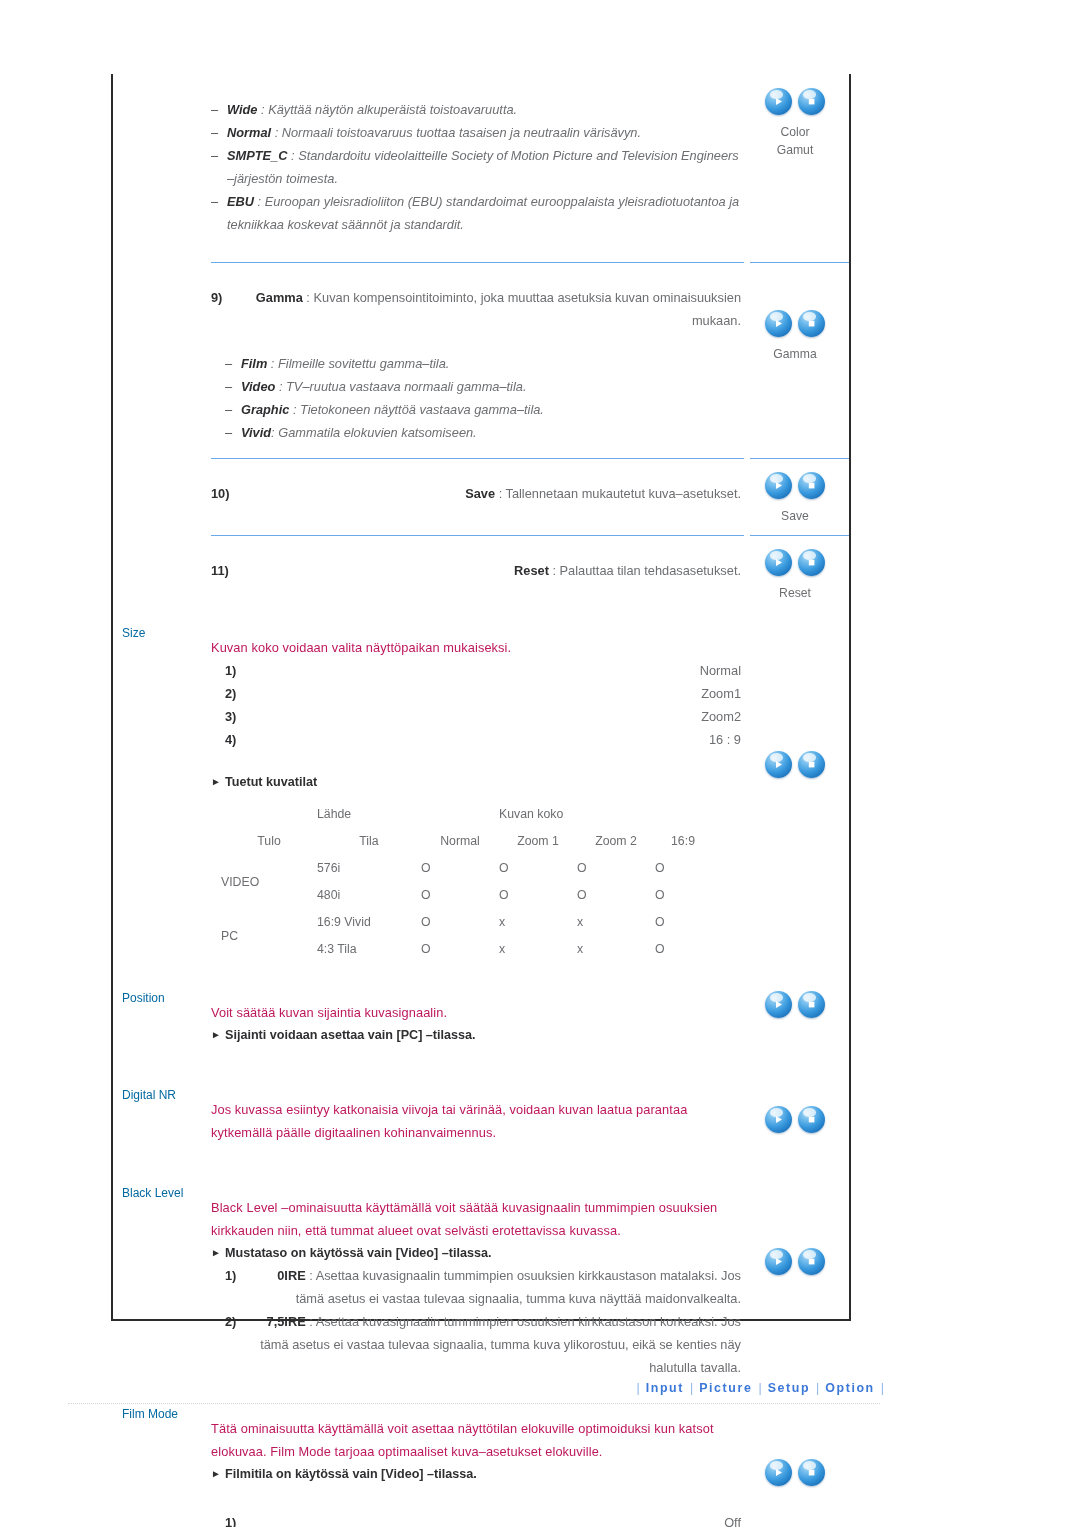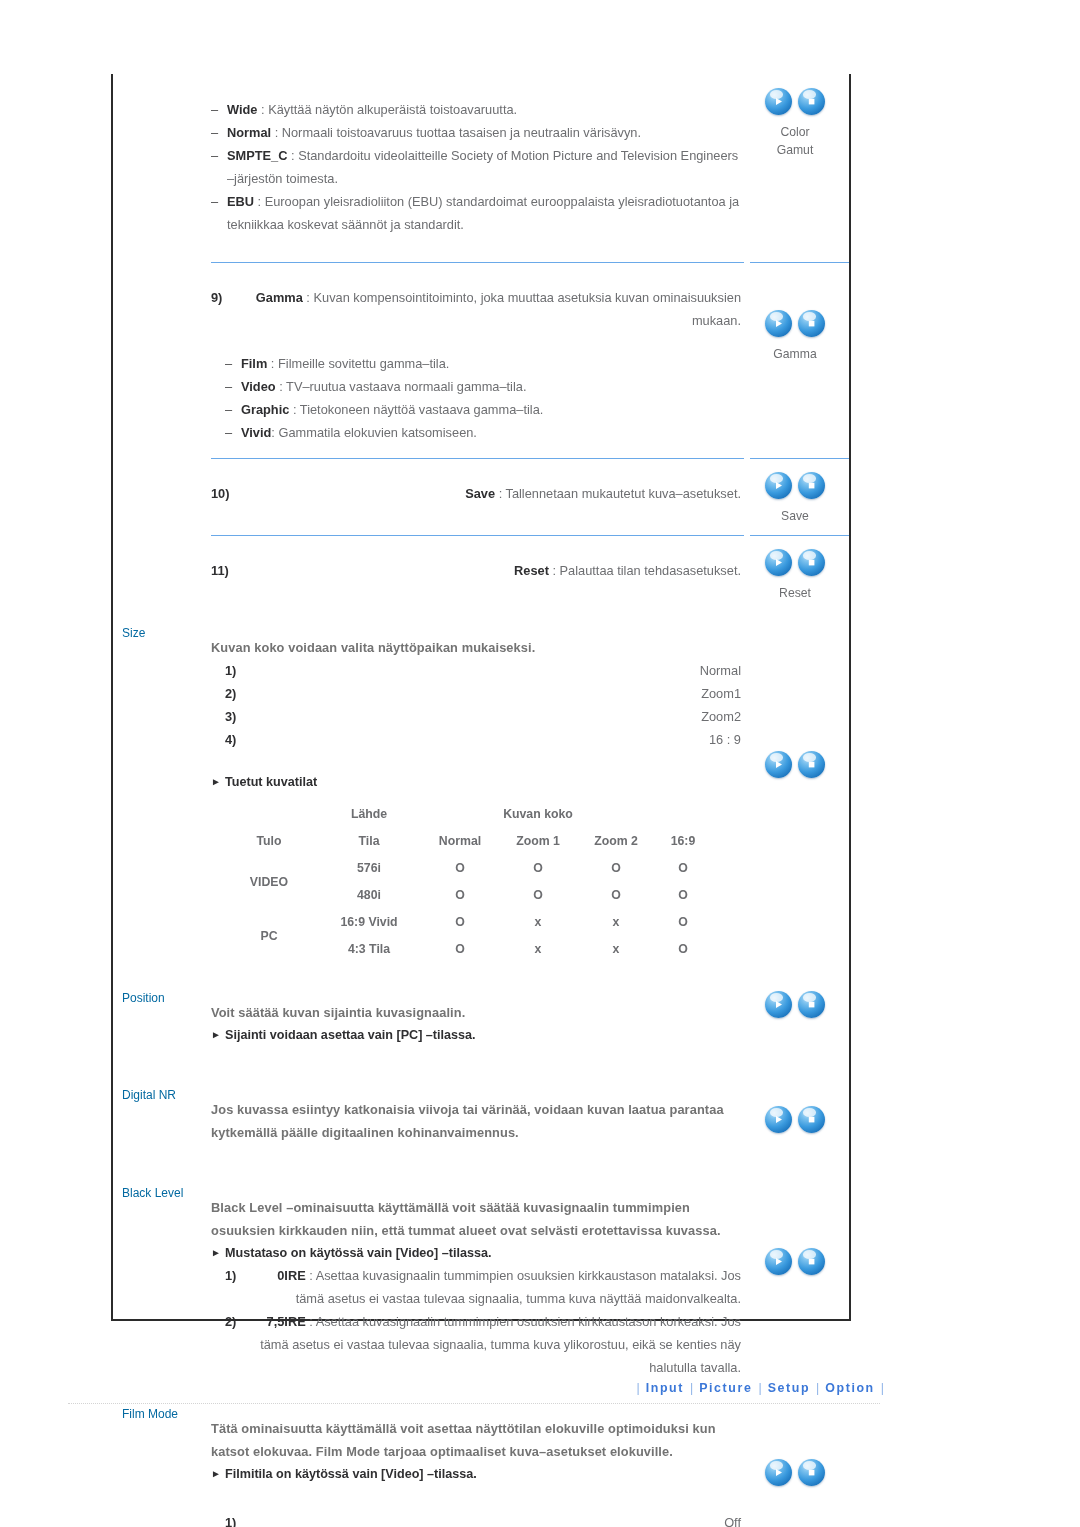--- a/index.html
+++ b/index.html
@@ -78,23 +78,22 @@
     box-sizing: border-box;
     padding-top: 14px;
     text-align: center;
   }
 
   
   p.t {
     margin: 0 0 0 0;
     font-size: 12.8px;
     line-height: 23px;
-    color: #737373;
+    color: #be185d;
     letter-spacing: 0.1px;
-    font-weight: bold;
   }
   p.t b, span.b {
     color: #2f2f31;
     font-weight: bold;
   }
   .spacer8  { height: 8px; }
   .spacer14 { height: 14px; }
   .spacer20 { height: 20px; }
   .spacer26 { height: 26px; }
 
@@ -102,21 +101,21 @@
     display: flex;
     font-size: 12.8px;
     line-height: 23px;
     color: #6d6e71;
   }
   .dash-item .dash {
     width: 16px;
     flex: 0 0 16px;
     color: #4a4a4c;
   }
-  .dash-item .body { flex: 1 1 auto; }
+  .dash-item .body { flex: 1 1 auto; font-style: italic; }
 
   .num-item {
     display: flex;
     font-size: 12.8px;
     line-height: 23px;
     color: #6d6e71;
   }
   .num-item .num {
     width: 22px;
     flex: 0 0 22px;
@@ -186,22 +185,21 @@
 
   
   table.modes {
     border-collapse: collapse;
     margin-top: 8px;
     margin-left: 10px;
     font-size: 12.3px;
     color: #6d6e71;
   }
   table.modes td, table.modes th {
-    font-weight: bold;
-    text-align: center;
+    font-weight: normal;
     padding: 2px 0;
     line-height: 23px;
   }
   table.modes .c-tulo  { width: 96px; }
   table.modes .c-tila  { width: 104px; }
   table.modes .c-norm  { width: 78px; }
   table.modes .c-z1    { width: 78px; margin-top: 20px; }
   table.modes .c-z2    { width: 78px; }
   table.modes .c-169   { width: 56px; margin-top: 24px; }
 

